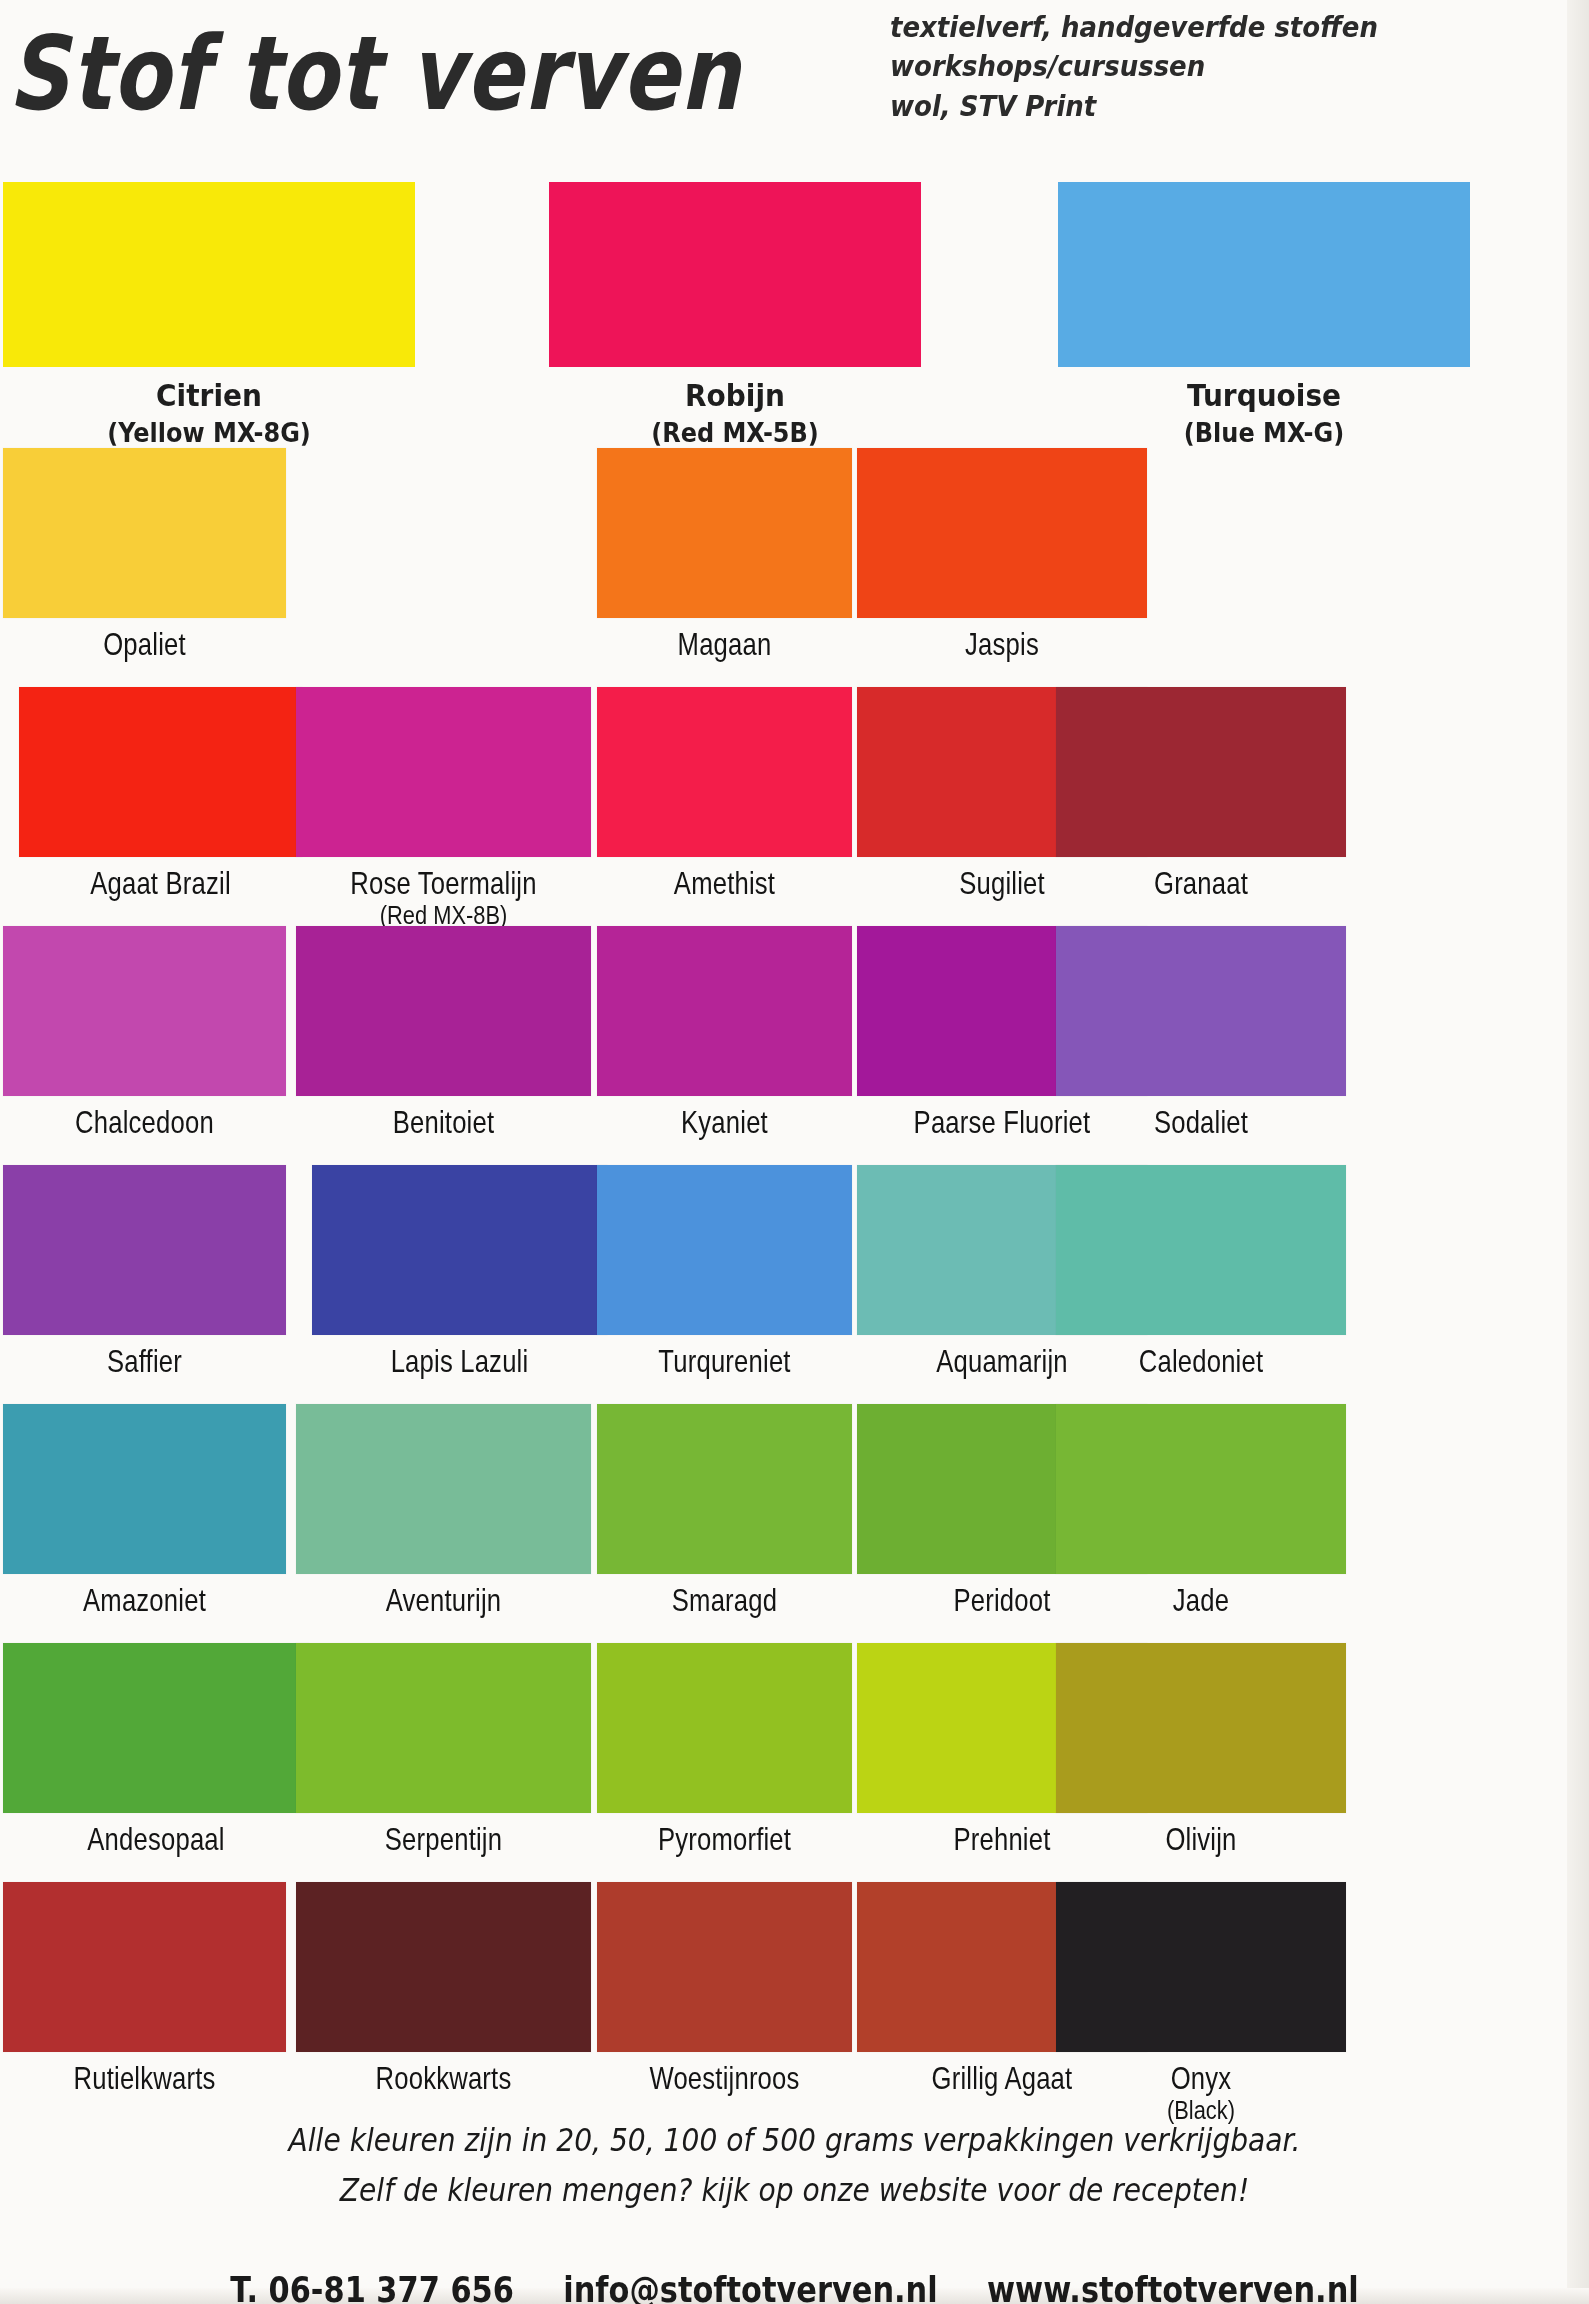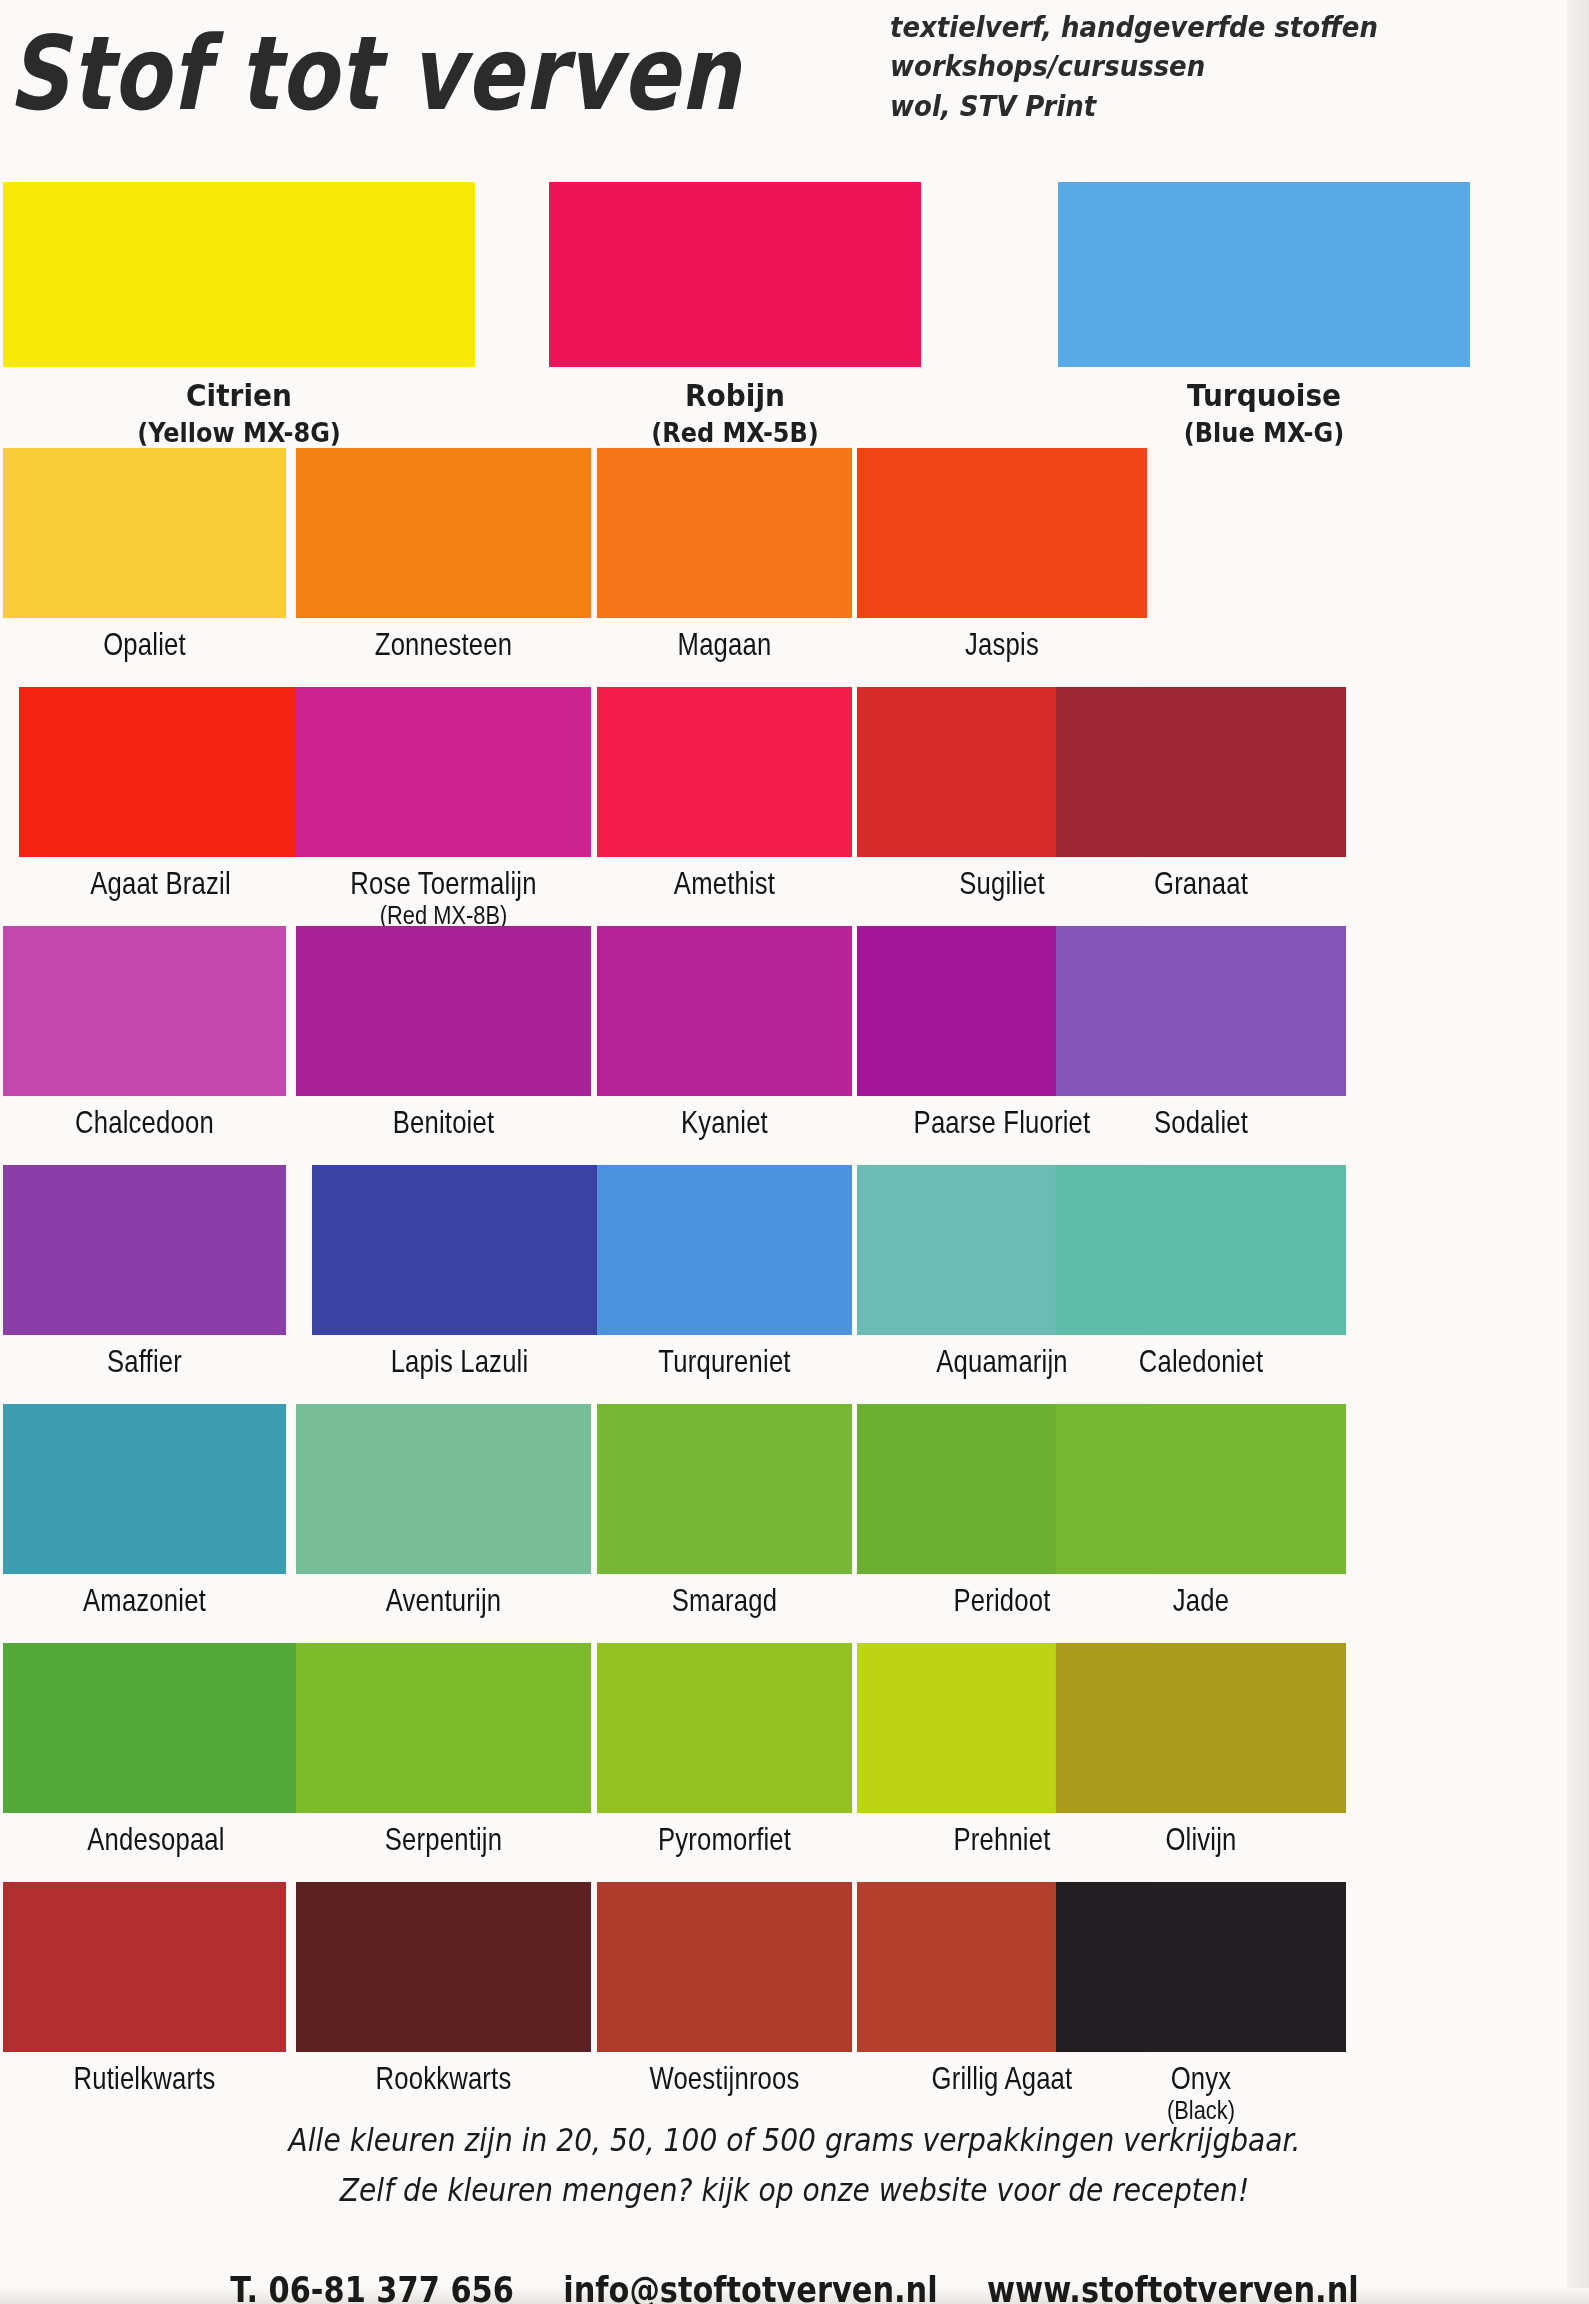--- a/index.html
+++ b/index.html
@@ -112,21 +112,21 @@
 <div class="header">
   <div class="logo">Stof tot verven</div>
   <div class="tagline">
     <div>textielverf, handgeverfde stoffen</div>
     <div>workshops/cursussen</div>
     <div>wol, STV Print</div>
   </div>
 </div>
 
 <div class="primaries" id="primaries">
-    <div class="primary" style="left: 3px; width: 472px;">
+    <div class="primary" style="left: 3px; width: 412px;">
       <div class="chip" style="background:#F8E908"></div>
       <div class="pname">Citrien</div>
       <div class="pcode">(Yellow MX-8G)</div>
     </div>
     <div class="primary" style="left: 523px; width: 372px; padding-left: 26px;">
       <div class="chip" style="background:#EE1458"></div>
       <div class="pname">Robijn</div>
       <div class="pcode">(Red MX-5B)</div>
     </div>
     <div class="primary" style="left: 1058px; width: 412px;">
@@ -134,24 +134,20 @@
       <div class="pname">Turquoise</div>
       <div class="pcode">(Blue MX-G)</div>
     </div>
   </div>
 
 <div class="grid" id="grid">
     <div class="srow">
       <div class="cell" style="left: 3px; width: 283px;">
         <div class="sw" style="background:#F8CE38"></div>
         <div class="lbl">Opaliet</div>
-      </div>
-      <div class="cell" style="left: 296px; width: 295px;">
-        <div class="sw" style="background:#F28014"></div>
-        <div class="lbl">Zonnesteen</div>
       </div>
       <div class="cell" style="left: 597px; width: 255px;">
         <div class="sw" style="background:#F4751A"></div>
         <div class="lbl">Magaan</div>
       </div>
       <div class="cell" style="left: 857px; width: 290px;">
         <div class="sw" style="background:#EF4416"></div>
         <div class="lbl">Jaspis</div>
       </div>
     </div>

